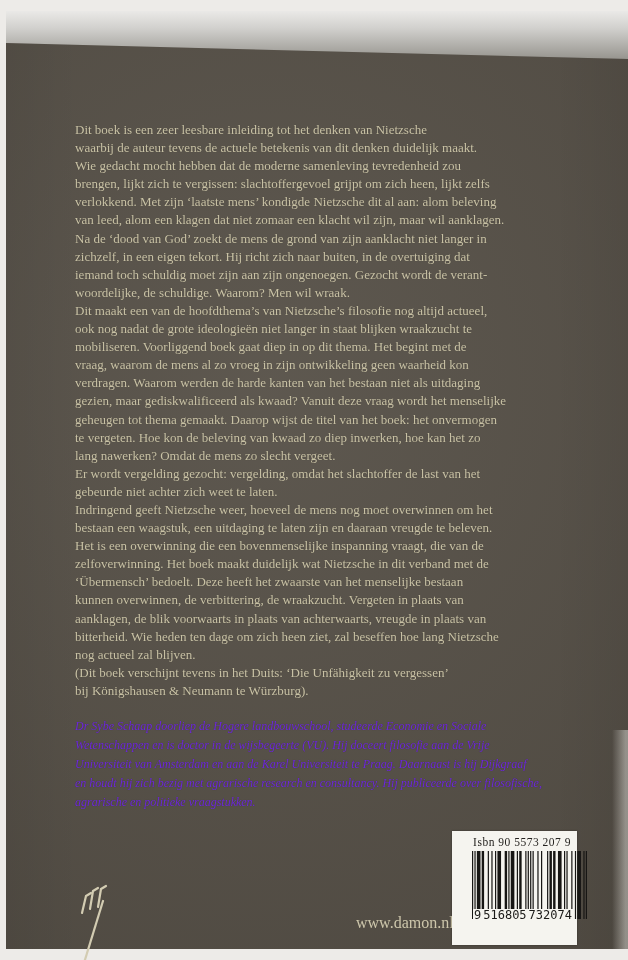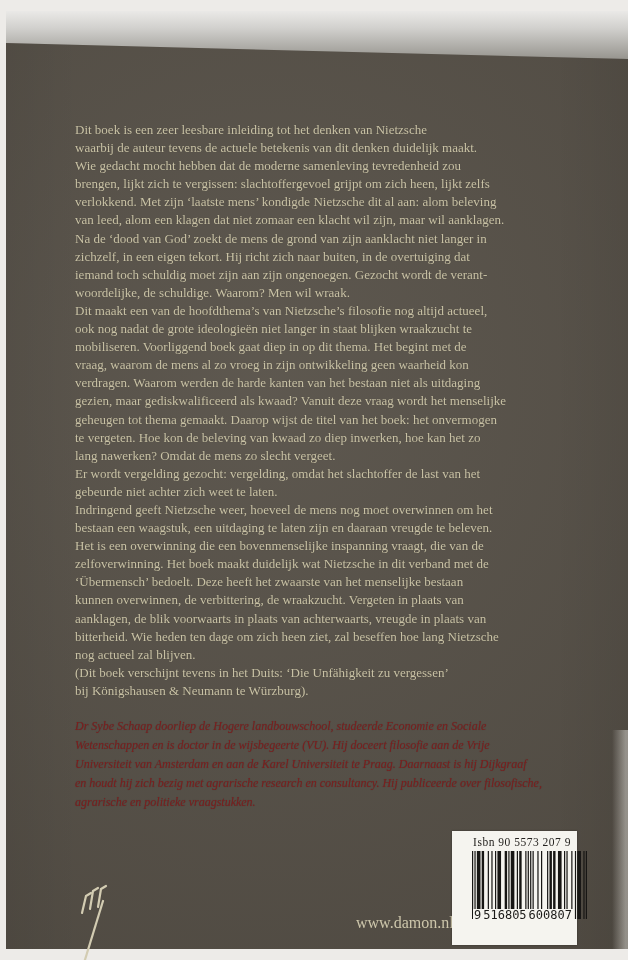--- a/index.html
+++ b/index.html
@@ -55,21 +55,21 @@
     opacity:0.96;
     text-shadow:0 0 1px rgba(0,0,0,0.25);
   }
 
   .bio{
     position:absolute;left:75px;top:682px;width:515px;
     white-space:pre-line;
     font-family:"Liberation Serif",serif;
     font-style:italic;
     font-size:12px;line-height:19px;
-    color:#7f1d1d;
+    color:#6d28d9;
     text-shadow:0 0 1px rgba(0,0,0,0.25);
   }
 
   .logo{position:absolute;left:74px;top:846px;width:130px;height:90px;}
   .logo svg{position:absolute;left:0;top:2px;}
   .logo-text{
     position:absolute;left:24px;top:34px;
     font-family:"Liberation Sans",sans-serif;
     font-style:italic;
     font-size:27px;
@@ -208,18 +208,18 @@
           <rect x="78" y="0" width="1" height="60"></rect>
           <rect x="82" y="0" width="1" height="60"></rect>
           <rect x="85" y="0" width="1" height="60"></rect>
           <rect x="87" y="0" width="3" height="60"></rect>
           <rect x="92" y="0" width="1" height="60"></rect>
           <rect x="94" y="0" width="1" height="60"></rect>
         </svg>
       <div class="barcode-digits">
         <span>9</span>
         <span>516805</span>
-        <span>600807</span>
+        <span>732074</span>
       </div>
     </div>
 
   </div>
 </div>
 
 </body></html>

